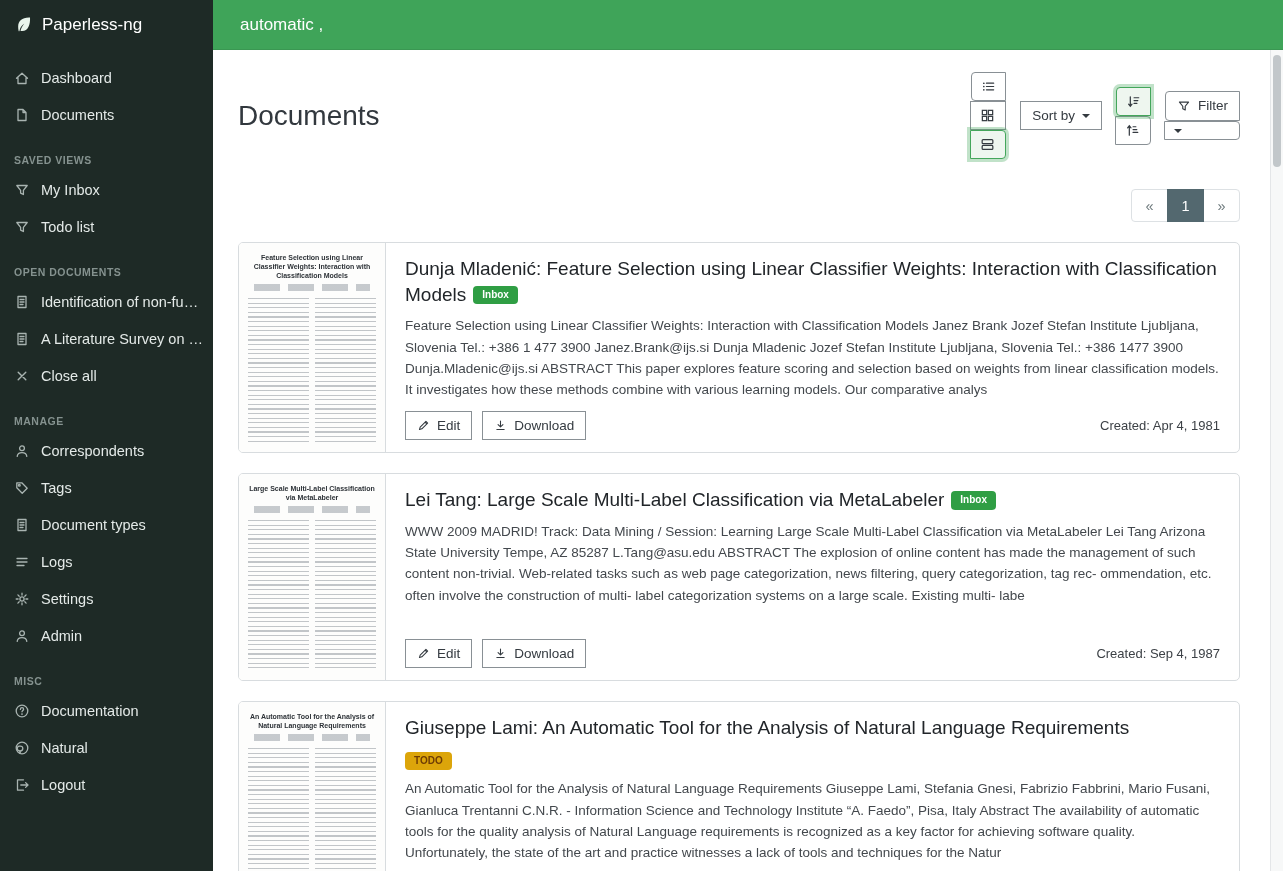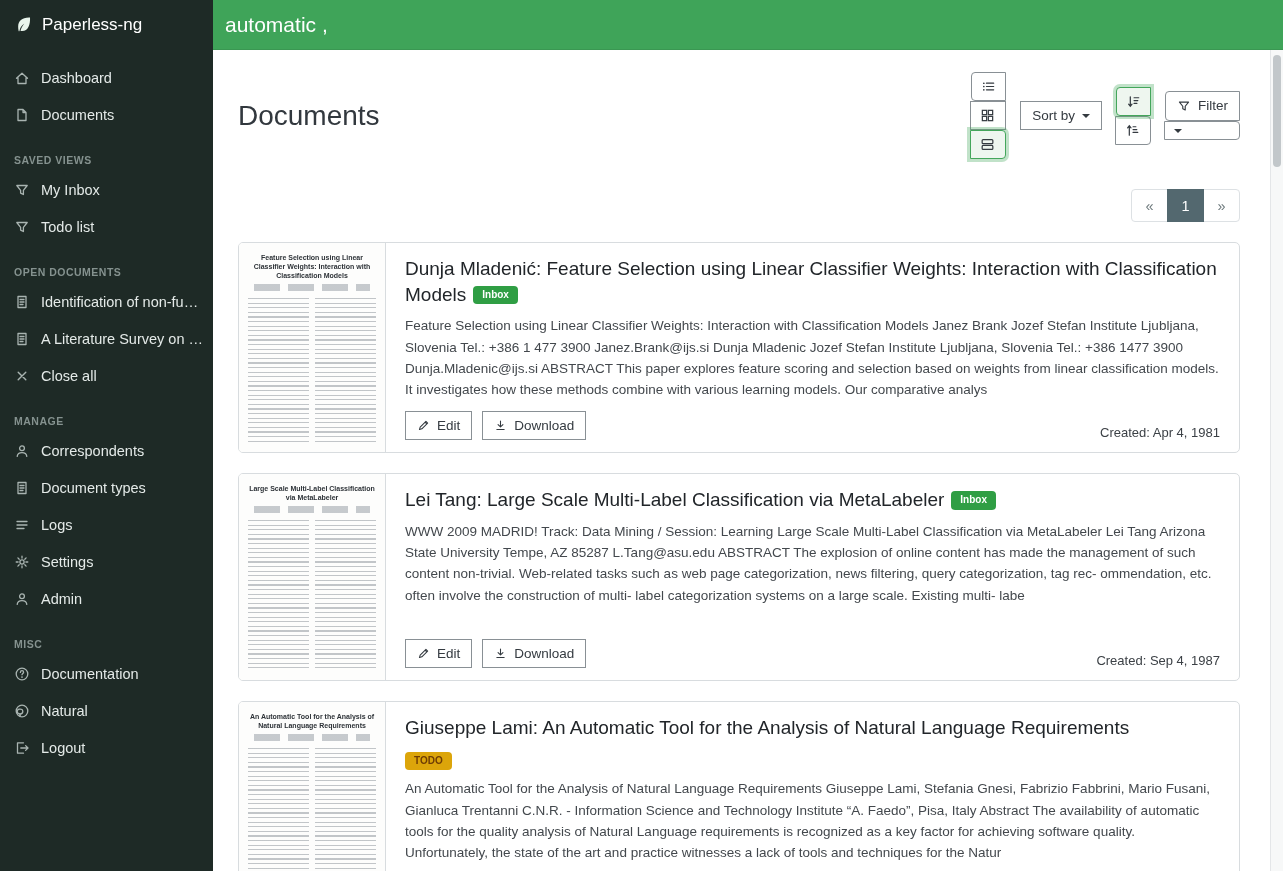--- a/index.html
+++ b/index.html
@@ -32,21 +32,21 @@
   }
 
   
   .topbar {
     position:absolute; left:213px; right:0; top:0; height:50px;
     background:#3fa459; z-index:5; display:flex; align-items:center;
     border-bottom:1px solid rgba(0,0,0,.08);
   }
   .search-input {
     width:100%; height:100%; border:none; outline:none; background:transparent;
-    color:#fff; font-size:21px; padding:0 12px; font-family:inherit;
+    color:#fff; font-size:17px; padding:0 27px; font-family:inherit;
   }
 
   
   .scrollbar {
     position:absolute; right:0; top:50px; bottom:0; width:13px;
     background:#f7f8f8; border-left:1px solid #e4e6e8; z-index:4;
   }
   .scroll-thumb {
     position:absolute; left:2px; top:5px; width:8px; height:112px;
     background:#c2c7ca; border-radius:4px; cursor:pointer;
@@ -116,21 +116,21 @@
   }
   .tag {
     display:inline-block; font-size:10px; font-weight:bold; padding:3px 9px;
     border-radius:4px; line-height:1.25; vertical-align:3px; margin-left:7px; cursor:pointer;
   }
   .tag-inbox { background:#2f9e44; color:#fff; }
   .tag-todo  { background:#dca50a; color:#6e3c05; }
   .tag-row { margin:1px 0 8px; }
   .tag-row .tag { margin-left:0; vertical-align:baseline; }
   .snippet { font-size:13.5px; color:#43484d; line-height:1.58; margin-bottom:10px; }
-  .card-actions { display:flex; align-items:flex-end; gap:10px; margin-top:auto; }
+  .card-actions { display:flex; align-items:center; gap:10px; margin-top:auto; }
   .created { margin-left:auto; font-size:13px; color:#3c4146; }
 </style>
 </head>
 <body>
 
 <nav class="sidebar">
   <div class="brand">
     <span class="logo">
       <svg width="19" height="19" viewBox="0 0 16 16" fill="currentColor">
           <path d="M13.5 2.2c-6.6-.3-9.9 2.8-10 7.6 0 1.2.2 2.6.4 3.6.1.4.6.4.7 0 .4-2 1.5-4.6 4.1-6.3-2.1 2.4-3 4.9-3.2 6.3 5.9 1.1 8.3-4.3 8-11.2z"></path>
@@ -207,20 +207,29 @@
     <span class="icon">
       <svg width="16" height="16" viewBox="0 0 16 16" fill="none" stroke="currentColor" stroke-width="1.3" stroke-linecap="round">
           <circle cx="8" cy="5.3" r="2.4"></circle>
           <path d="M3.2 13.4c.3-2.6 2.2-3.8 4.8-3.8s4.5 1.2 4.8 3.8"></path>
         </svg>
     </span>
     <span>Correspondents</span>
   </div>
   <div class="nav-item">
     <span class="icon">
+      <svg width="16" height="16" viewBox="0 0 16 16" fill="none" stroke="currentColor" stroke-width="1.3" stroke-linejoin="round">
+          <path d="M2.8 2.8h5l5.4 5.4-5 5-5.4-5.4z"></path>
+          <circle cx="5.3" cy="5.3" r=".9"></circle>
+        </svg>
+    </span>
+    <span>Tags</span>
+  </div>
+  <div class="nav-item">
+    <span class="icon">
       <svg width="16" height="16" viewBox="0 0 16 16" fill="none" stroke="currentColor" stroke-width="1.3" stroke-linecap="round" stroke-linejoin="round">
           <path d="M4 2.5h8v11H4zM6 5.5h4M6 8h4M6 10.5h3"></path>
         </svg>
     </span>
     <span>Document types</span>
   </div>
   <div class="nav-item">
     <span class="icon">
       <svg width="16" height="16" viewBox="0 0 16 16" fill="none" stroke="currentColor" stroke-width="1.3" stroke-linecap="round">
           <path d="M3 4.5h10M3 8h10M3 11.5h7"></path>

